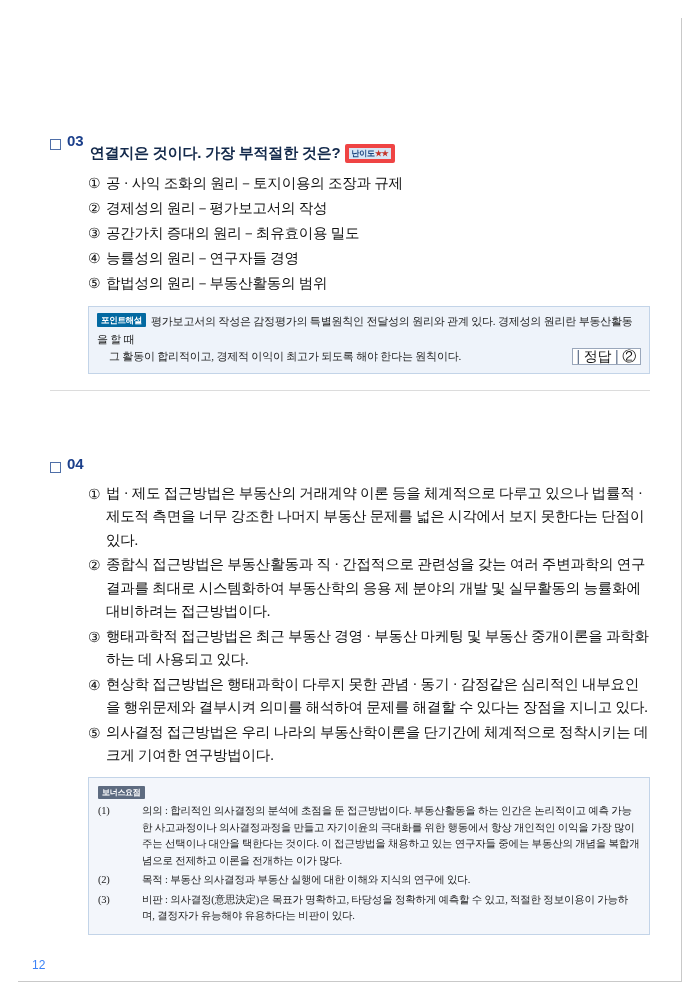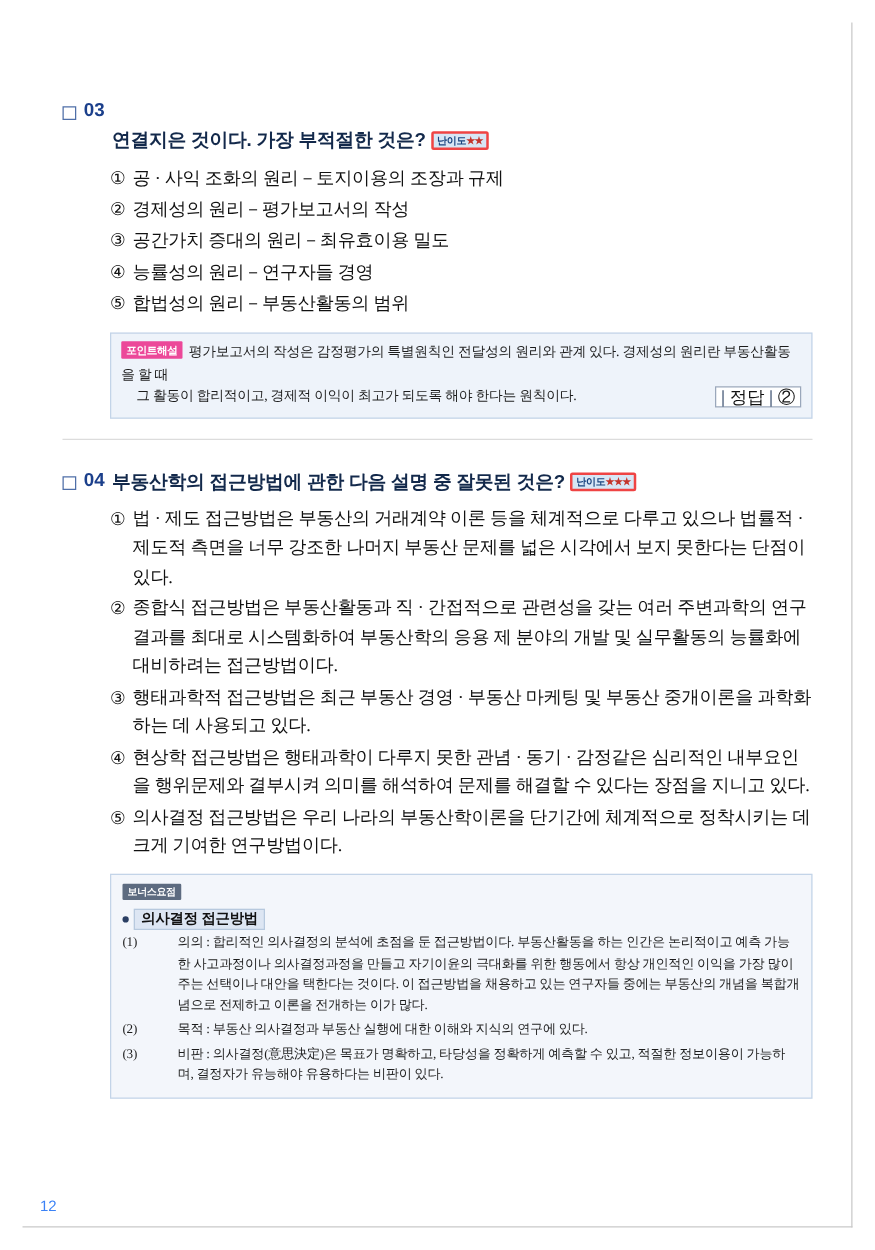--- a/index.html
+++ b/index.html
@@ -39,22 +39,23 @@
     top: 78px;
     width: 600px;
   }
 
   
   .q-block {
     margin-bottom: 10px;
   }
   .q-head {
     display: flex;
-    align-items: flex-start;
+    align-items: center;
     gap: 6px;
+    margin-top: 40px;
   }
   .q-check {
     width: 9px;
     height: 9px;
     border: 1px solid #4f6fa8;
     margin-top: 7px;
     flex: 0 0 auto;
     background: #fff;
   }
   .q-num {
@@ -71,21 +72,21 @@
     font-weight: bold;
     color: #13294b;
     letter-spacing: -0.2px;
     font-family: "Liberation Sans", sans-serif;
   }
   .difficulty {
     display: inline-block;
     vertical-align: 2px;
     margin-left: 4px;
     background: #d7e6f5;
-    border: 2px solid #ef4444;
+    border: 4px solid #ef4444;
     border-radius: 2px;
     padding: 0 3px;
     font-size: 8px;
     line-height: 11px;
     color: #17427e;
     font-family: "Liberation Sans", sans-serif;
     font-weight: bold;
     white-space: nowrap;
   }
   .difficulty .stars {
@@ -130,21 +131,21 @@
     border: 1px solid #c3d4e8;
     padding: 6px 8px 7px 8px;
     position: relative;
     font-size: 11px;
     line-height: 17.5px;
     color: #1c1c1c;
     letter-spacing: -0.2px;
   }
   .tag {
     display: inline-block;
-    background: #ec4899;
+    background: #0369a1;
     color: #fff;
     font-size: 8.5px;
     line-height: 12px;
     padding: 1px 4px;
     font-family: "Liberation Sans", sans-serif;
     font-weight: bold;
     vertical-align: 2px;
     margin-right: 5px;
     border-radius: 1px;
     letter-spacing: -0.3px;
@@ -298,23 +299,20 @@
       </div>
     </div>
 
     <div class="hr-sep"></div>
     <div class="spacer-lg"></div>
 
     <div class="q-block">
       <div class="q-head">
         <span class="q-check"></span>
         <span class="q-num">04</span>
-        <span class="q-text">
-          <span>부동산학의 접근방법에 관한 다음 설명 중 잘못된 것은?</span><span class="difficulty"><span>난이도</span><span class="stars">★★★</span></span>
-        </span>
       </div>
 
       <div class="choices multi">
         <div class="choice">
           <span class="marker">①</span>
           <span class="ctext">법 · 제도 접근방법은 부동산의 거래계약 이론 등을 체계적으로 다루고 있으나 법률적 · 제도적 측면을 너무 강조한 나머지 부동산 문제를 넓은 시각에서 보지 못한다는 단점이 있다.</span>
         </div>
         <div class="choice">
           <span class="marker">②</span>
           <span class="ctext">종합식 접근방법은 부동산활동과 직 · 간접적으로 관련성을 갖는 여러 주변과학의 연구 결과를 최대로 시스템화하여 부동산학의 응용 제 분야의 개발 및 실무활동의 능률화에 대비하려는 접근방법이다.</span>
@@ -329,24 +327,20 @@
         </div>
         <div class="choice">
           <span class="marker">⑤</span>
           <span class="ctext">의사결정 접근방법은 우리 나라의 부동산학이론을 단기간에 체계적으로 정착시키는 데 크게 기여한 연구방법이다.</span>
         </div>
       </div>
 
 
       <div class="bonus">
         <span class="bonus-tag">보너스요점</span>
-        <div class="bonus-title">
-          <span class="bullet-dot"></span>
-          <span class="titlebox">의사결정 접근방법</span>
-        </div>
         <div class="bonus-item">
           <span class="bnum">(1)</span>
           <span class="btext">의의 : 합리적인 의사결정의 분석에 초점을 둔 접근방법이다. 부동산활동을 하는 인간은 논리적이고 예측 가능한 사고과정이나 의사결정과정을 만들고 자기이윤의 극대화를 위한 행동에서 항상 개인적인 이익을 가장 많이 주는 선택이나 대안을 택한다는 것이다. 이 접근방법을 채용하고 있는 연구자들 중에는 부동산의 개념을 복합개념으로 전제하고 이론을 전개하는 이가 많다.</span>
         </div>
         <div class="bonus-item">
           <span class="bnum">(2)</span>
           <span class="btext">목적 : 부동산 의사결정과 부동산 실행에 대한 이해와 지식의 연구에 있다.</span>
         </div>
         <div class="bonus-item">
           <span class="bnum">(3)</span>

